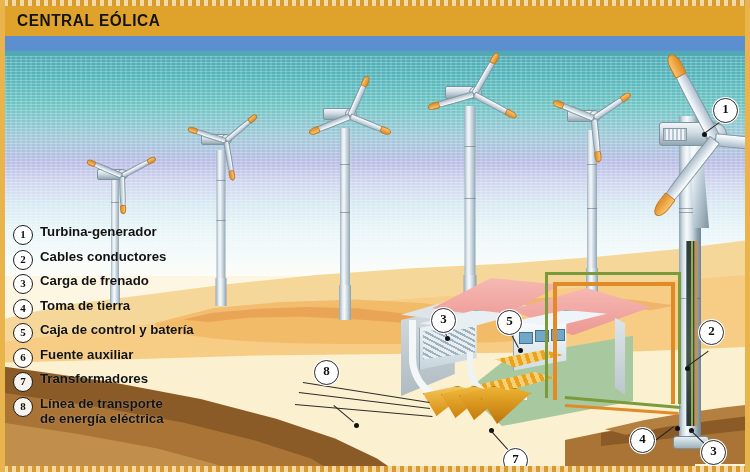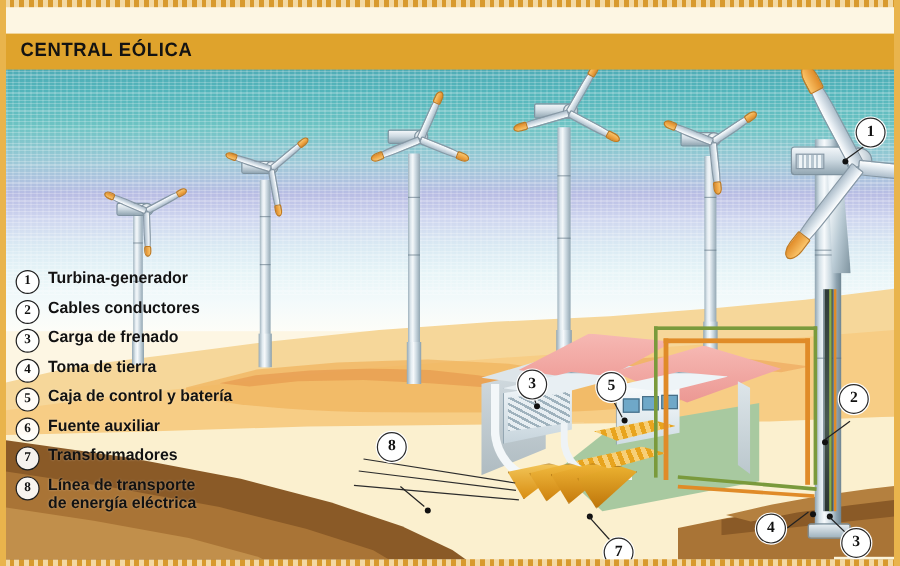--- a/index.html
+++ b/index.html
@@ -26,21 +26,20 @@
     background:#e9b44c;
   }
   .frame-left{left:0;}
   .frame-right{right:0;}
 
   
   .titlebar{
     position:absolute;left:5px;top:6px;width:740px;height:30px;
     background:#dfa32c;
     z-index:40;
-    margin-top:22px;
   }
   .titlebar .title{
     position:absolute;left:12px;top:6px;
     font-family:"Liberation Sans",sans-serif;
     font-weight:bold;
     font-size:16px;
     letter-spacing:.6px;
     color:#131313;
     white-space:nowrap;
     transform:scaleX(.96);

